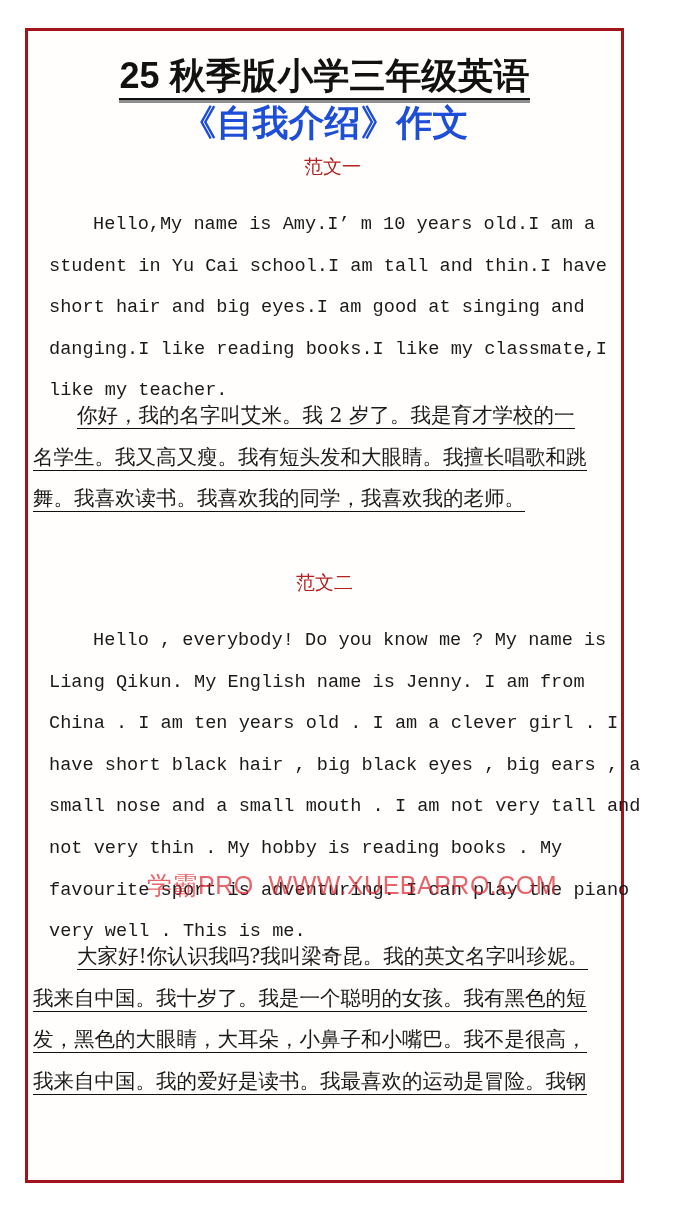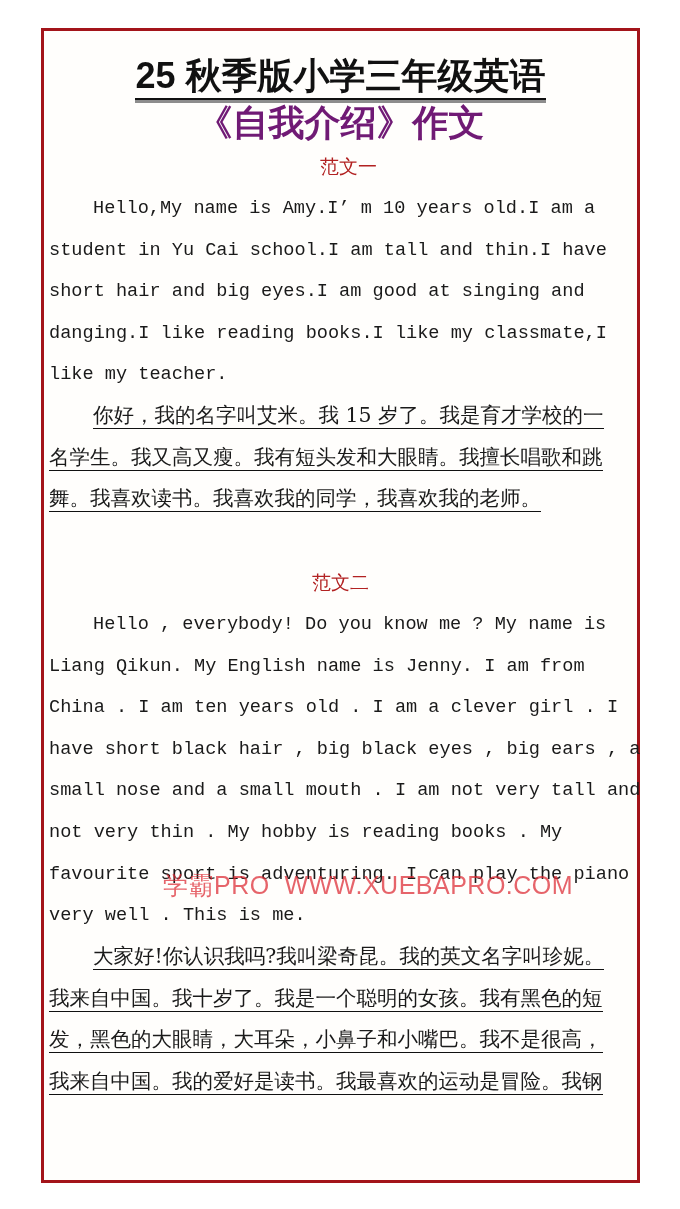--- a/index.html
+++ b/index.html
@@ -1,43 +1,43 @@
 <!DOCTYPE html>
 <html><head>
 <meta charset="utf-8">
 <style>
   html, body { margin: 0; padding: 0; background: #ffffff; }
   body { width: 680px; height: 1209px; position: relative; overflow: hidden; }
   .frame {
-    position: absolute; left: 41px; top: 28px; width: 593px; height: 1149px;
+    position: absolute; left: 25px; top: 28px; width: 593px; height: 1149px;
     border: 3px solid #a3141a; background: #fffefc;
   }
   .title {
     position: absolute; left: 0; right: 0; top: 24px; text-align: center;
     font-family: "Liberation Sans", "DejaVu Sans", sans-serif;
     font-size: 36px; font-weight: bold; color: #111; line-height: 42px; letter-spacing: 0px;
   }
   .title span {
     display: inline-block; padding-bottom: 1px;
     border-bottom: 2px solid #111; box-shadow: 0 3px 0 #8d8d8d;
   }
   .subtitle {
     position: absolute; left: 0; right: 0; top: 70px; text-align: center;
     font-family: "DejaVu Sans", "Liberation Sans", sans-serif;
-    font-size: 36px; font-weight: bold; color: #701a75; line-height: 44px;
+    font-size: 36px; font-weight: bold; color: #1d4ed8; line-height: 44px;
   }
   .section-label {
     position: absolute; left: 0; right: 0; text-align: center;
     font-family: "DejaVu Serif", "Liberation Serif", serif;
     font-size: 19px; color: #b22222; line-height: 24px;
   }
   .en {
     position: absolute; left: 5px; width: 585px;
     font-family: "Liberation Mono", "DejaVu Sans Mono", monospace;
-    font-size: 18.6px; color: #1a1a1a; line-height: 41.6px; margin: 0;
+    font-size: 18.6px; color: #1a1a1a; line-height: 41.6px; margin: 16px;
     text-indent: 44px; white-space: normal;
   }
   .en .ln { display: block; white-space: pre; }
   .en .ln + .ln { text-indent: 0; }
   .zh {
     position: absolute; left: 5px; width: 580px;
     font-family: "DejaVu Serif", "Liberation Serif", serif;
     font-size: 20.5px; color: #1a1a1a; line-height: 41.6px; margin: 0;
   }
   .zh .ln { display: block; white-space: pre; }
@@ -65,21 +65,21 @@
 
   <div class="en" style="top:157px;">
     <span class="ln">Hello,My name is Amy.I’ m 10 years old.I am a</span>
     <span class="ln">student in Yu Cai school.I am tall and thin.I have</span>
     <span class="ln">short hair and big eyes.I am good at singing and</span>
     <span class="ln">danging.I like reading books.I like my classmate,I</span>
     <span class="ln">like my teacher.</span>
   </div>
 
   <div class="zh" style="top:364px;">
-    <span class="ln first"><span>你好，我的名字叫艾米。我 15 岁了。我是育才学校的一</span></span>
+    <span class="ln first"><span>你好，我的名字叫艾米。我 2 岁了。我是育才学校的一</span></span>
     <span class="ln"><span>名学生。我又高又瘦。我有短头发和大眼睛。我擅长唱歌和跳</span></span>
     <span class="ln"><span>舞。我喜欢读书。我喜欢我的同学，我喜欢我的老师。</span></span>
   </div>
 
   <div class="section-label" style="top:539px;">范文二</div>
 
   <div class="en" style="top:573px;">
     <span class="ln">Hello , everybody! Do you know me ? My name is</span>
     <span class="ln">Liang Qikun. My English name is Jenny. I am from</span>
     <span class="ln">China . I am ten years old . I am a clever girl . I</span>

